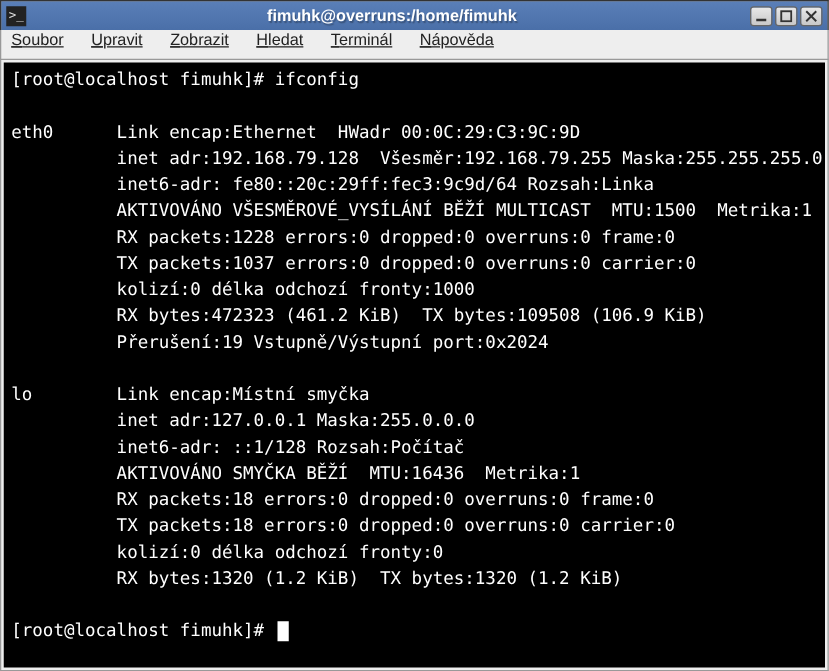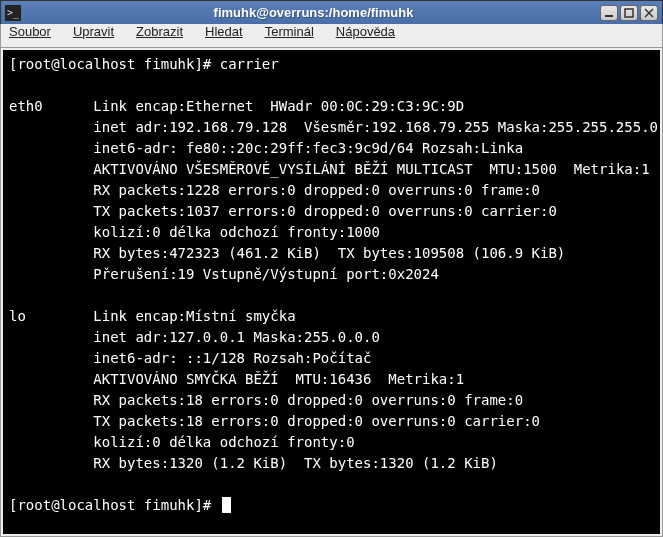--- a/index.html
+++ b/index.html
@@ -124,21 +124,21 @@
 <div class="menubar">
   <span class="menuitem"><span class="ul"><span style="text-decoration:underline">S</span>oubor</span></span>
   <span class="menuitem"><span class="ul"><span style="text-decoration:underline">U</span>pravit</span></span>
   <span class="menuitem"><span class="ul"><span style="text-decoration:underline">Z</span>obrazit</span></span>
   <span class="menuitem"><span class="ul"><span style="text-decoration:underline">H</span>ledat</span></span>
   <span class="menuitem"><span class="ul"><span style="text-decoration:underline">T</span>erminál</span></span>
   <span class="menuitem"><span class="ul"><span style="text-decoration:underline">N</span>ápověda</span></span>
 </div>
 
 <div class="term-wrap">
-  <div class="terminal"><span>[root@localhost fimuhk]# </span><span>carrier</span>
+  <div class="terminal"><span>[root@localhost fimuhk]# </span><span>ifconfig</span>
 <span id="term-lines">
 eth0      Link encap:Ethernet  HWadr 00:0C:29:C3:9C:9D
           inet adr:192.168.79.128  Všesměr:192.168.79.255 Maska:255.255.255.0
           inet6-adr: fe80::20c:29ff:fec3:9c9d/64 Rozsah:Linka
           AKTIVOVÁNO <span class="underline">VŠESMĚROVÉ_VYSÍLÁNÍ</span> BĚŽÍ MULTICAST  MTU:1500  Metrika:1
           RX packets:1228 errors:0 dropped:0 overruns:0 frame:0
           TX packets:1037 errors:0 dropped:0 overruns:0 carrier:0
           kolizí:0 délka odchozí fronty:1000
           RX bytes:472323 (461.2 KiB)  TX bytes:109508 (106.9 KiB)
           Přerušení:19 Vstupně/Výstupní port:0x2024

